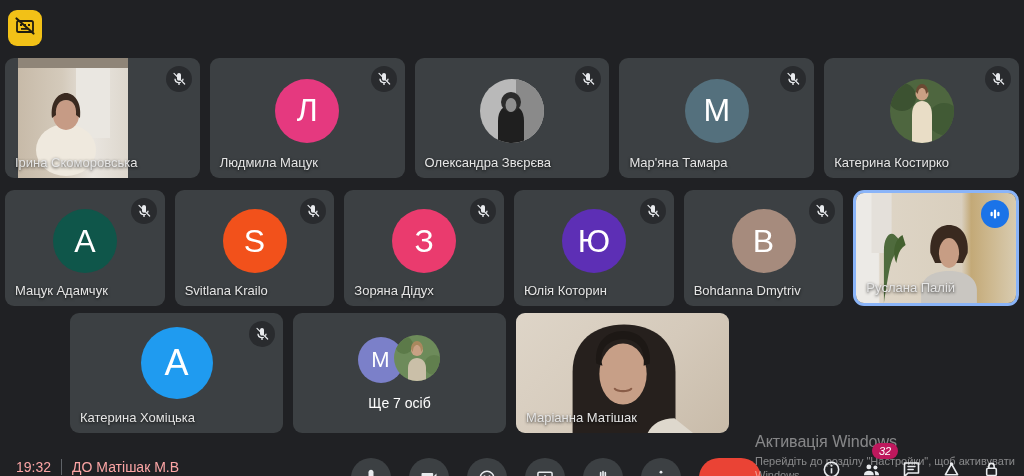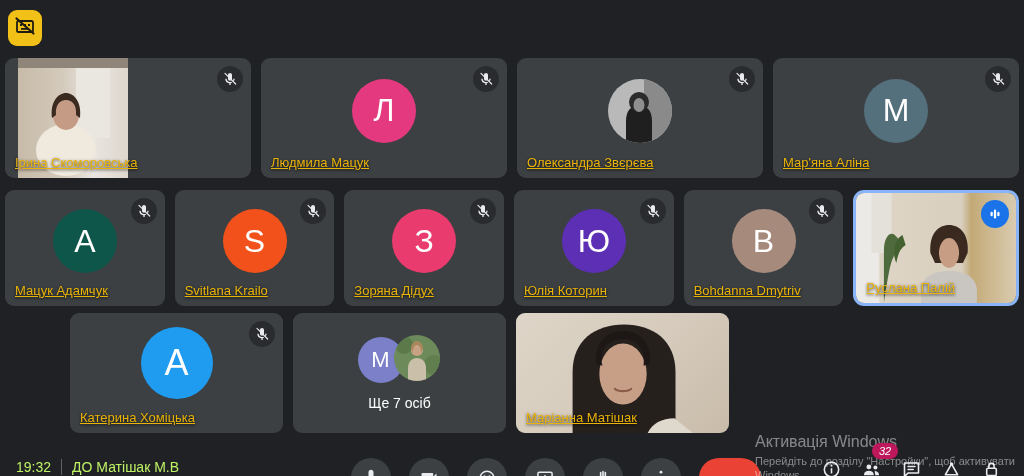--- a/index.html
+++ b/index.html
@@ -12,22 +12,22 @@
   .row{position:absolute;display:flex;gap:10px;}
   #row1{top:58px;left:5px;right:5px;height:120px;}
   #row2{top:190px;left:5px;right:5px;height:116px;}
   #row3{top:313px;left:70px;height:120px;width:884px;}
   .tile{
     position:relative;flex:1;background:#3c4043;border-radius:9px;overflow:hidden;
   }
   #row3 .tile{flex:none;width:213px;}
   .tile.speaking{border:3px solid #8ab4f8;border-radius:11px;text-align:right;}
   .pname{
-    position:absolute;left:10px;bottom:8px;color:#eab308;font-size:13px;
-    text-shadow:0 1px 3px rgba(0,0,0,.8);white-space:nowrap;z-index:5;text-decoration:underline;
+    position:absolute;left:10px;bottom:8px;color:#e5e5e5;font-size:13px;
+    text-shadow:0 1px 3px rgba(0,0,0,.8);white-space:nowrap;z-index:5;
   }
   .chip{
     position:absolute;top:8px;right:8px;width:26px;height:26px;border-radius:50%;
     background:rgba(25,26,29,.55);display:flex;align-items:center;justify-content:center;z-index:5;
   }
   .chip svg{width:16px;height:16px;}
   .chip.speak{width:28px;height:28px;top:7px;right:7px;}
   .chip.speak svg{width:18px;height:18px;}
   .avatar{
     position:absolute;left:50%;top:44%;transform:translate(-50%,-50%);
@@ -58,21 +58,21 @@
   .more-photo svg{width:100%;height:100%;display:block;}
   .more-label{position:absolute;left:0;right:0;bottom:22px;text-align:center;color:#fff;font-size:14px;z-index:3;}
   
   .yellow-badge{
     position:absolute;left:8px;top:10px;width:34px;height:36px;border-radius:9px;background:#f2c117;
     display:flex;align-items:center;justify-content:center;z-index:20;
   }
   .yellow-badge svg{width:24px;height:24px;}
   
   .bottombar-left{position:absolute;left:16px;top:459px;display:flex;align-items:flex-start;gap:10px;
-    color:#bef264;font-size:14px;z-index:10;white-space:nowrap;}
+    color:#fca5a5;font-size:14px;z-index:10;white-space:nowrap;}
   .sep{width:1px;height:16px;background:#5f6368;}
   .controls{position:absolute;left:351px;top:458px;display:flex;gap:18px;z-index:10;}
   .ctl{width:40px;height:40px;border-radius:50%;background:#3c4043;display:flex;align-items:center;justify-content:center;}
   .ctl svg{width:20px;height:20px;}
   .ctl.end{width:62px;border-radius:20px;background:#ea4335;}
   .right-icons{position:absolute;top:459px;right:22px;display:flex;gap:19px;z-index:10;}
   .ricon{width:21px;height:26px;display:flex;align-items:flex-start;justify-content:center;position:relative;}
   .ricon svg{width:21px;height:21px;}
   .count-badge{
     position:absolute;left:872px;top:443px;min-width:14px;padding:2px 6px;border-radius:10px;
@@ -163,24 +163,46 @@
     <div class="avatar" style="background-color: rgb(84, 112, 125);">М</div>
     <span class="chip">
       <svg viewBox="0 0 24 24">
           <g fill="#e8eaed">
             <path d="M12 14.5c1.66 0 3-1.34 3-3V6c0-1.66-1.34-3-3-3S9 4.34 9 6v5.5c0 1.66 1.34 3 3 3z"></path>
             <path d="M17 11.5h2a6.9 6.9 0 0 1-1.2 3.7l-1.4-1.4c.38-.68.6-1.46.6-2.3zM5 11.5h2c0 2.76 2.24 5 5 5 .68 0 1.33-.14 1.92-.38l1.5 1.5c-.74.4-1.55.68-2.42.8V21h-2v-2.58A7 7 0 0 1 5 11.5z"></path>
           </g>
           <path stroke="#e8eaed" stroke-width="1.8" stroke-linecap="round" d="M4.5 3.5l16 16"></path>
         </svg>
     </span>
-    <span class="pname">Мар'яна Аліна</span>
-  </div>
-
-
+    <span class="pname">Мар'яна Тамара</span>
+  </div>
+
+
+  <div class="tile">
+    <div class="avatar photo">
+      <svg viewBox="0 0 64 64">
+          <rect width="64" height="64" fill="#4e663f"></rect>
+          <circle cx="12" cy="18" r="14" fill="#3c5231"></circle>
+          <circle cx="54" cy="40" r="16" fill="#415a35"></circle>
+          <path d="M22 64V36c0-9 4-14 10-14s10 5 10 14v28z" fill="#e9ddc6"></path>
+          <circle cx="32" cy="15" r="6.5" fill="#caa084"></circle>
+          <path d="M26 13c0-5 3-8 6-8s6 3 6 8l-2 2c0-4-2-6-4-6s-4 2-4 6z" fill="#6b4a33"></path>
+        </svg>
+    </div>
+    <span class="chip">
+      <svg viewBox="0 0 24 24">
+          <g fill="#e8eaed">
+            <path d="M12 14.5c1.66 0 3-1.34 3-3V6c0-1.66-1.34-3-3-3S9 4.34 9 6v5.5c0 1.66 1.34 3 3 3z"></path>
+            <path d="M17 11.5h2a6.9 6.9 0 0 1-1.2 3.7l-1.4-1.4c.38-.68.6-1.46.6-2.3zM5 11.5h2c0 2.76 2.24 5 5 5 .68 0 1.33-.14 1.92-.38l1.5 1.5c-.74.4-1.55.68-2.42.8V21h-2v-2.58A7 7 0 0 1 5 11.5z"></path>
+          </g>
+          <path stroke="#e8eaed" stroke-width="1.8" stroke-linecap="round" d="M4.5 3.5l16 16"></path>
+        </svg>
+    </span>
+    <span class="pname">Катерина Костирко</span>
+  </div>
 </div>
 
 <div id="row2" class="row">
 
   <div class="tile">
     <div class="avatar" style="background-color: rgb(15, 86, 74);">А</div>
     <span class="chip">
       <svg viewBox="0 0 24 24">
           <g fill="#e8eaed">
             <path d="M12 14.5c1.66 0 3-1.34 3-3V6c0-1.66-1.34-3-3-3S9 4.34 9 6v5.5c0 1.66 1.34 3 3 3z"></path>

